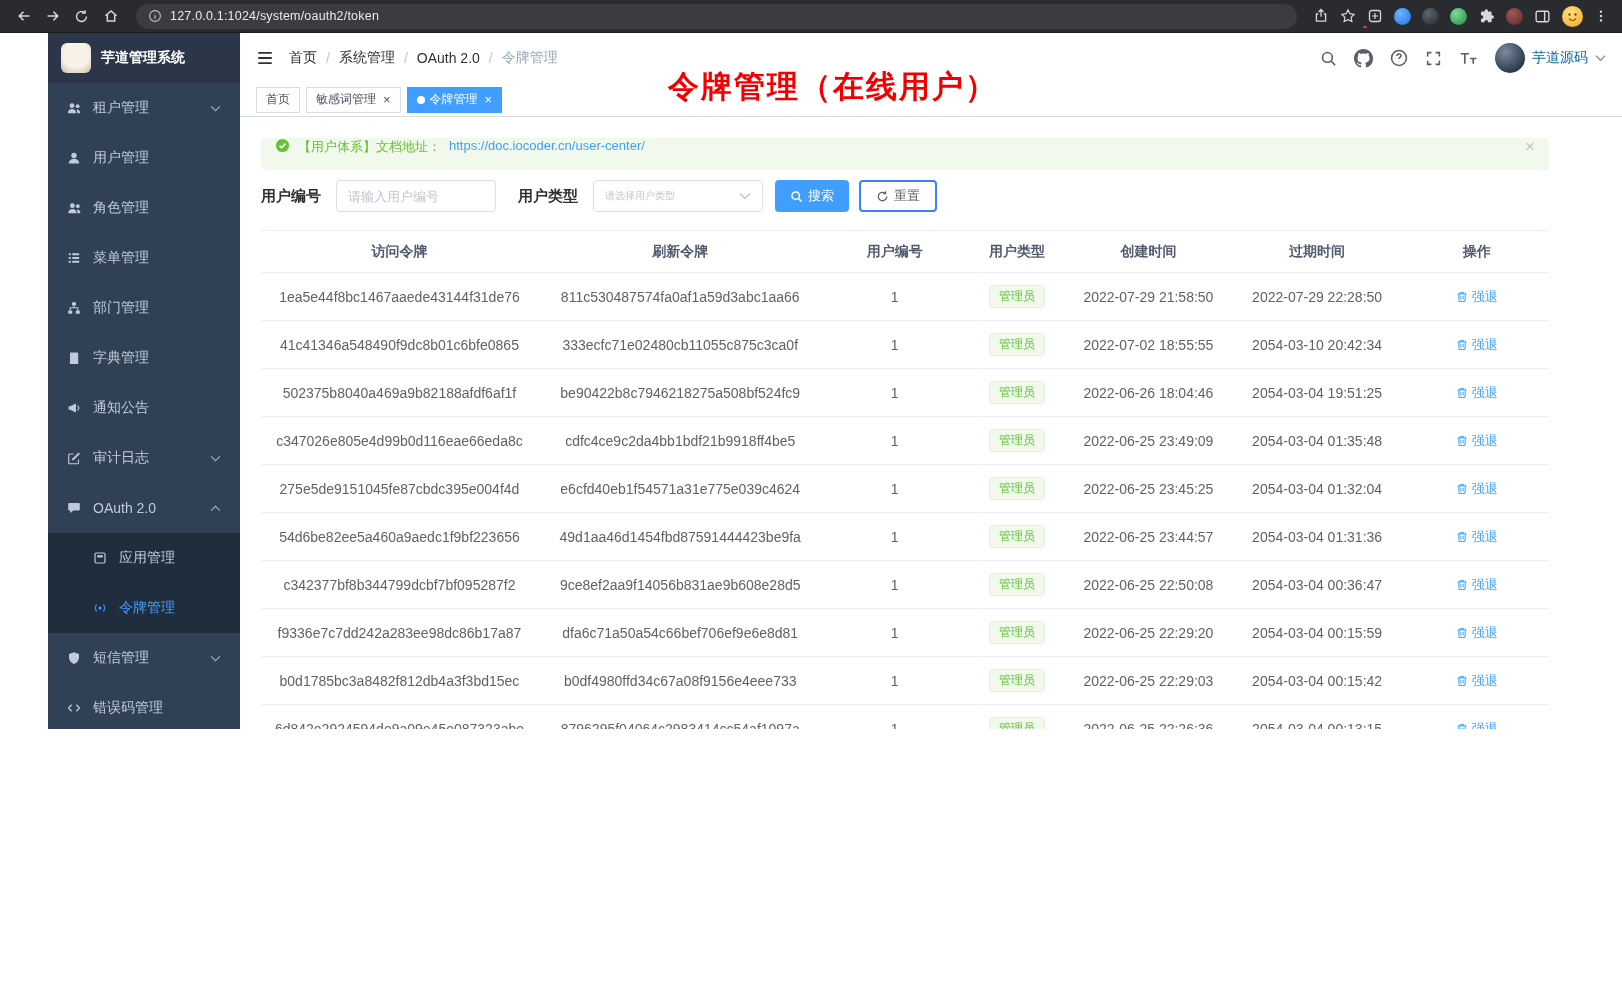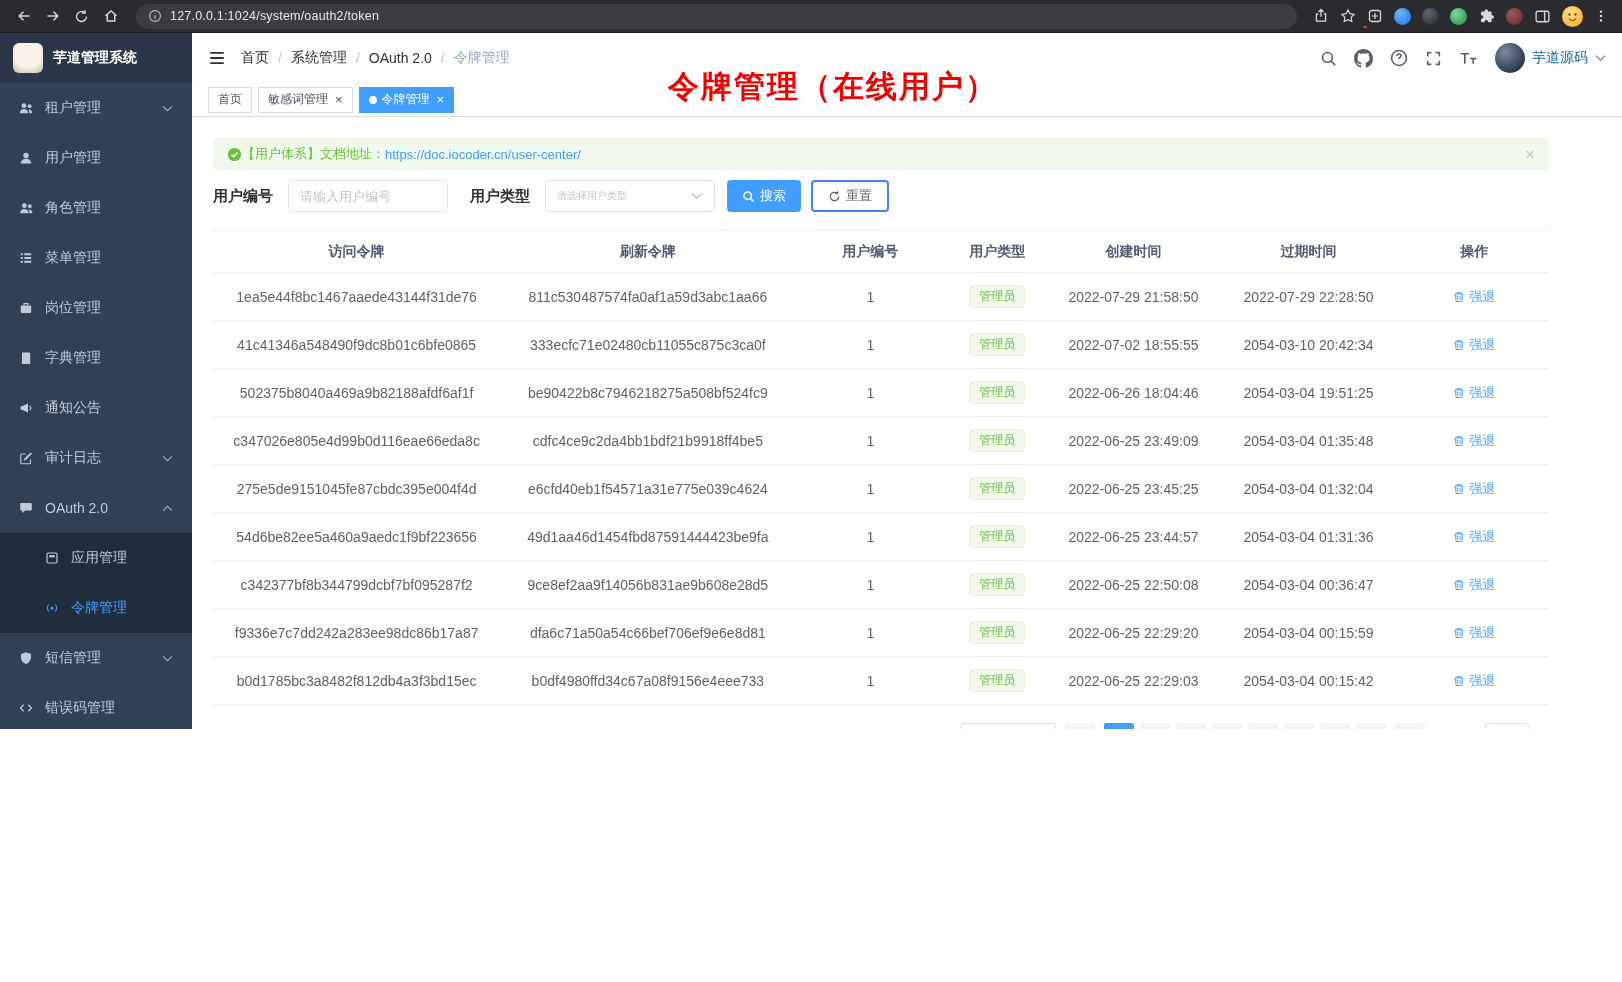--- a/index.html
+++ b/index.html
@@ -13,21 +13,21 @@
   .chrome-btn { width:27px; height:27px; display:flex; align-items:center; justify-content:center; color:#d8d8d8; border-radius:50%; cursor:pointer; }
   .addr-bar { flex:1; height:25px; margin:0 10px; background:#3b3c40; border-radius:13px; display:flex; align-items:center; gap:8px; padding:0 12px; cursor:text; }
   .addr-url { color:#e8eaed; font-size:12.5px; letter-spacing:.2px; white-space:nowrap; }
   .chrome-right { display:flex; align-items:center; gap:11px; padding:0 4px; }
   .ext-dot { width:17px; height:17px; border-radius:50%; display:inline-block; cursor:pointer; }
   .badge-wrap { position:relative; display:inline-flex; cursor:pointer; }
   .mini-badge { position:absolute; left:-4px; bottom:-4px; background:#e03c31; color:#fff; font-size:8px; line-height:9px; padding:1px 2px; border-radius:2px; font-weight:bold; }
   .profile-avatar { width:21px; height:21px; border-radius:50%; cursor:pointer; }
 
   
-  .app { display:flex; height:696px; }
+  .app { display:flex; height:696px;padding-left:48px; }
   .sidebar { width:192px; background:#304156; color:#bfcbd9; flex:none; overflow:hidden; }
   .logo-bar { height:50px; background:#2b3648; display:flex; align-items:center; gap:10px; padding:0 13px; cursor:pointer; }
   .logo-img { width:30px; height:30px; border-radius:6px; background:radial-gradient(circle at 50% 38%, #f7f1e8 55%, #cdbba4); flex:none; }
   .logo-title { color:#fff; font-size:14px; font-weight:bold; white-space:nowrap; }
   .menu-item { height:50px; display:flex; align-items:center; gap:12px; padding:0 19px; font-size:14px; cursor:pointer; white-space:nowrap; }
   .menu-item .mi-ic { color:#bfcbd9; }
   .menu-item.active { color:#409eff; }
   .menu-item.active .mi-ic { color:#409eff; }
   .submenu { background:#1f2d3d; }
   .submenu .menu-item { padding-left:45px; }
@@ -51,21 +51,21 @@
   
   .tagsbar { height:34px; display:flex; align-items:center; gap:6px; padding:0 16px; border-bottom:1px solid #d8dce5; box-shadow:0 1px 3px rgba(0,0,0,.06); flex:none; background:#fff; }
   .tag-item { height:26px; display:inline-flex; align-items:center; gap:5px; padding:0 9px; border:1px solid #d8dce5; background:#fff; color:#495060; font-size:12px; cursor:pointer; white-space:nowrap; }
   .tag-item.active { background:#409eff; border-color:#409eff; color:#fff; }
   .tag-dot { width:8px; height:8px; border-radius:50%; background:#fff; display:inline-block; }
   .tag-close { font-size:13px; line-height:1; margin-left:2px; }
 
   
   .content { flex:1; padding:21px 73px 0 21px; background:#fff; overflow:hidden; }
 
-  .alert-success { height:32px; background:#f0f9eb; border-radius:4px; display:flex; align-items:center; padding:0 14px; font-size:13px; color:#67c23a; }
+  .alert-success { height:32px; background:#f0f9eb; border-radius:4px; display:flex; gap:8px; padding:0 14px; font-size:13px; color:#67c23a; }
   .alert-link { color:#409eff; cursor:pointer; }
   .alert-close { margin-left:auto; color:#c0c4cc; font-size:17px; cursor:pointer; line-height:1; }
 
   .filters { display:flex; align-items:center; margin-top:10px; font-size:15px; }
   .f-label { font-weight:700; color:#303133; margin-right:15px; white-space:nowrap; }
   .el-input { width:160px; height:32px; border:1px solid #dcdfe6; border-radius:4px; padding:0 11px; font-size:13px; color:#606266; outline:none; font-family:inherit; background:#fff; }
   .el-input::placeholder { color:#c0c4cc; }
   .el-select { width:170px; height:32px; border:1px solid #dcdfe6; border-radius:4px; display:flex; align-items:center; padding:0 11px; font-size:10px; color:#c0c4cc; cursor:pointer; background:#fff; }
   .sel-caret { margin-left:auto; color:#c0c4cc; }
   .sp22 { width:22px; flex:none; } .sp12 { width:12px; flex:none; } .sp10 { width:10px; flex:none; }
@@ -214,24 +214,26 @@
             <rect x="5.2" y="2.2" width="7" height="2" rx=".4"></rect>
             <rect x="1.8" y="6" width="2" height="2" rx=".4"></rect>
             <rect x="5.2" y="6" width="7" height="2" rx=".4"></rect>
             <rect x="1.8" y="9.8" width="2" height="2" rx=".4"></rect>
             <rect x="5.2" y="9.8" width="7" height="2" rx=".4"></rect>
           </svg>
           <span>菜单管理</span>
         </div>
         <div class="menu-item">
           <svg class="svg-i mi-ic" width="14" height="14" viewBox="0 0 14 14" fill="currentColor">
-            <rect x="1.8" y="4.4" width="10.4" height="7.6" rx="1"></rect>
-            <path d="M5 4.2V2.6h4v1.6" fill="none" stroke="currentColor" stroke-width="1.2"></path>
-          </svg>
-          <span>岗位管理</span>
+            <rect x="5" y="1.2" width="4" height="3.2" rx=".5"></rect>
+            <rect x="1.2" y="9.6" width="4" height="3.2" rx=".5"></rect>
+            <rect x="8.8" y="9.6" width="4" height="3.2" rx=".5"></rect>
+            <path d="M7 4.4v2.4M3.2 9.6V6.8h7.6v2.8" fill="none" stroke="currentColor" stroke-width="1.1"></path>
+          </svg>
+          <span>部门管理</span>
         </div>
         <div class="menu-item">
           <svg class="svg-i mi-ic" width="14" height="14" viewBox="0 0 14 14" fill="currentColor">
             <path d="M3 1.6h7.2a1 1 0 0 1 1 1v9.8H4.2A1.2 1.2 0 0 1 3 11.2z"></path>
             <path d="M3 11.2a1.2 1.2 0 0 0 1.2 1.2h7" fill="none" stroke="currentColor" stroke-width="1.1"></path>
           </svg>
           <span>字典管理</span>
         </div>
         <div class="menu-item">
           <svg class="svg-i mi-ic" width="14" height="14" viewBox="0 0 14 14" fill="currentColor">
@@ -566,20 +568,34 @@
               <td><span class="tag-success">管理员</span></td>
               <td>2022-06-25 22:29:03</td>
               <td>2054-03-04 00:15:42</td>
               <td><a class="action-link">
                   <svg class="svg-i" width="12" height="12" viewBox="0 0 12 12">
                     <path d="M1.5 3h9M4 3V1.6h4V3M2.6 3l.5 7.4h5.8L9.4 3M4.8 5v3.4M7.2 5v3.4" stroke="currentColor" stroke-width="1" fill="none"></path>
                   </svg>
                   <span>强退</span>
                 </a></td>
             </tr>
+            <tr>
+              <td>6d842e2924594de9a09e45e087323abe</td>
+              <td>8796295f04064c2983414cc54af1097a</td>
+              <td>1</td>
+              <td><span class="tag-success">管理员</span></td>
+              <td>2022-06-25 22:26:36</td>
+              <td>2054-03-04 00:13:15</td>
+              <td><a class="action-link">
+                  <svg class="svg-i" width="12" height="12" viewBox="0 0 12 12">
+                    <path d="M1.5 3h9M4 3V1.6h4V3M2.6 3l.5 7.4h5.8L9.4 3M4.8 5v3.4M7.2 5v3.4" stroke="currentColor" stroke-width="1" fill="none"></path>
+                  </svg>
+                  <span>强退</span>
+                </a></td>
+            </tr>
           </tbody>
       </table>
 
       <div class="pagination">
         <span>共 120 条</span>
         <div class="pg-size">
           <span>10条/页</span>
           <svg class="sel-caret" width="11" height="7" viewBox="0 0 12 8">
               <path d="M1 1.5l5 5 5-5" stroke="currentColor" stroke-width="1.4" fill="none"></path>
             </svg>

